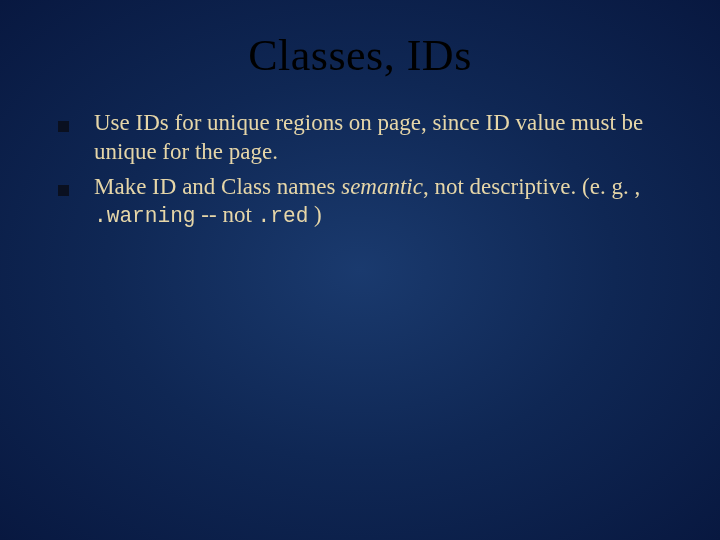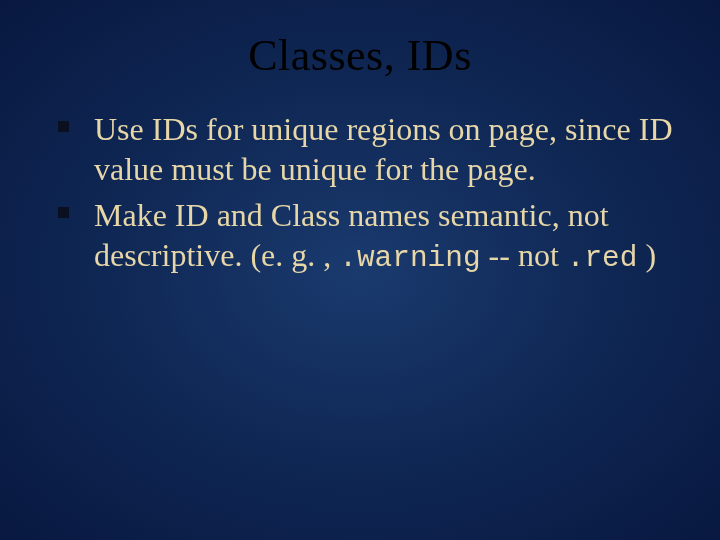--- a/index.html
+++ b/index.html
@@ -22,35 +22,35 @@
     margin-bottom: 28px;
     letter-spacing: 0.5px;
   }
   .bullets {
     list-style: none;
     padding-left: 18px;
   }
   .bullet {
     position: relative;
     padding-left: 36px;
-    font-size: 32px;
+    font-size: 23px;
     line-height: 1.25;
     margin-bottom: 6px;
     color: #e6d6a8;
   }
   .bullet::before {
     content: "";
     position: absolute;
     left: 0;
     top: 12px;
     width: 11px;
     height: 11px;
     background: #0a1020;
   }
-  .italic { }
+  .italic { font-style: italic; }
   .code { font-family: Liberation Mono, monospace; font-size: 0.92em; }
 </style>
 </head>
 <body>
 
 <div class="slide">
   <h1 class="title">Classes, IDs</h1>
   <ul class="bullets">
     <li class="bullet">
       <span>Use IDs for unique regions on page, since ID value must be unique for the page.</span>

